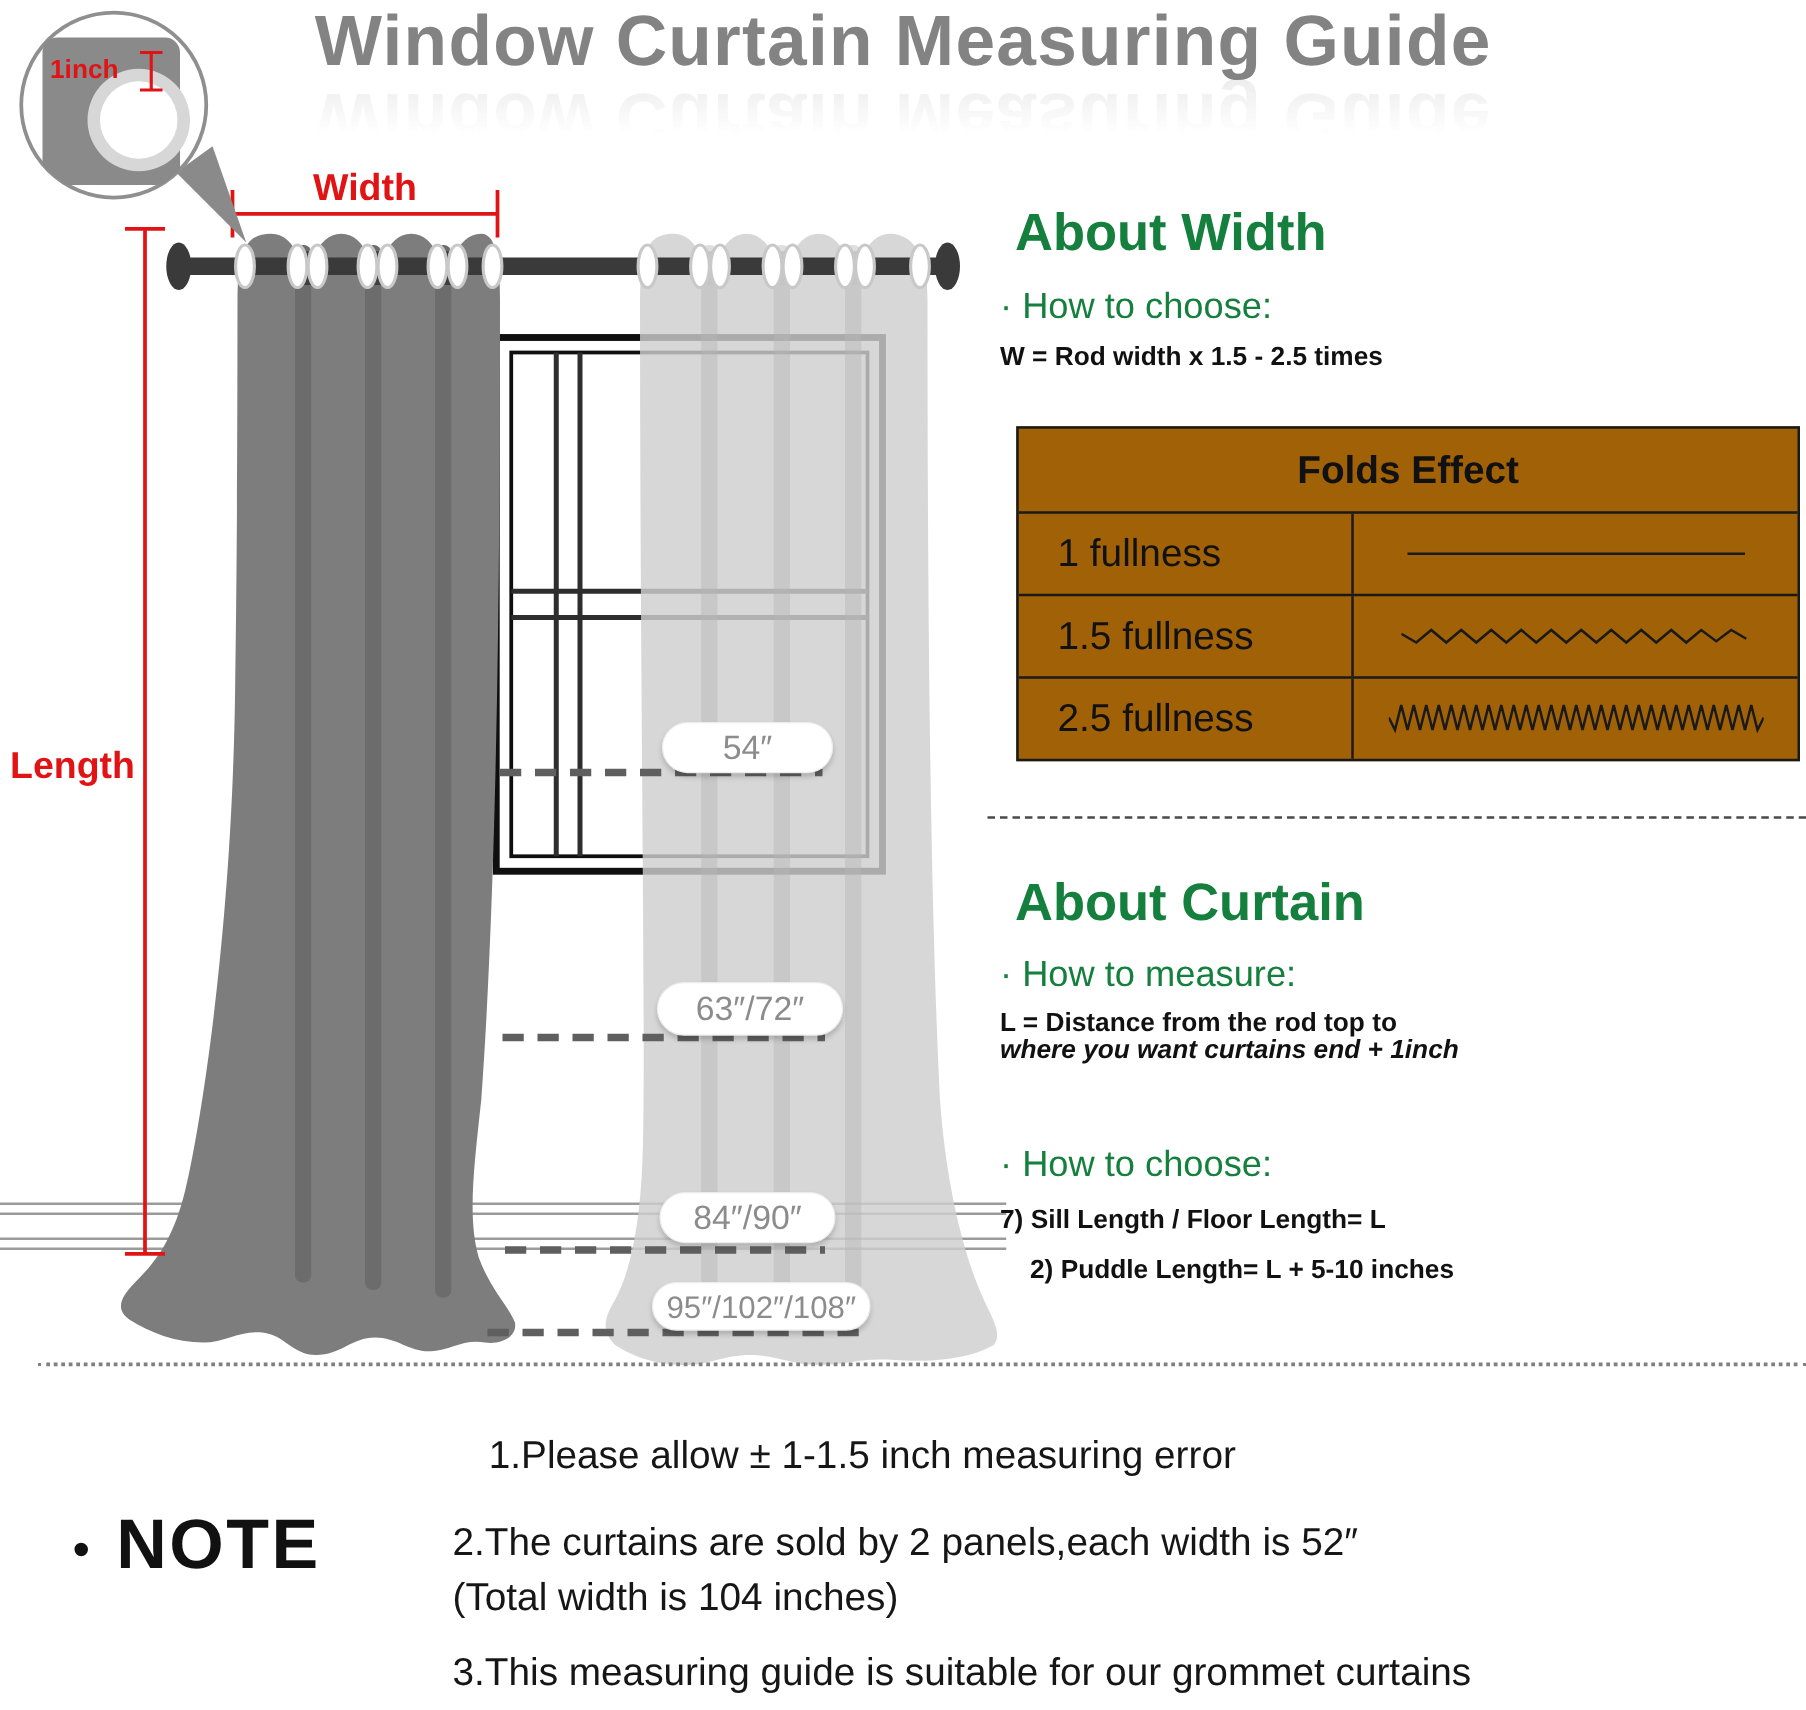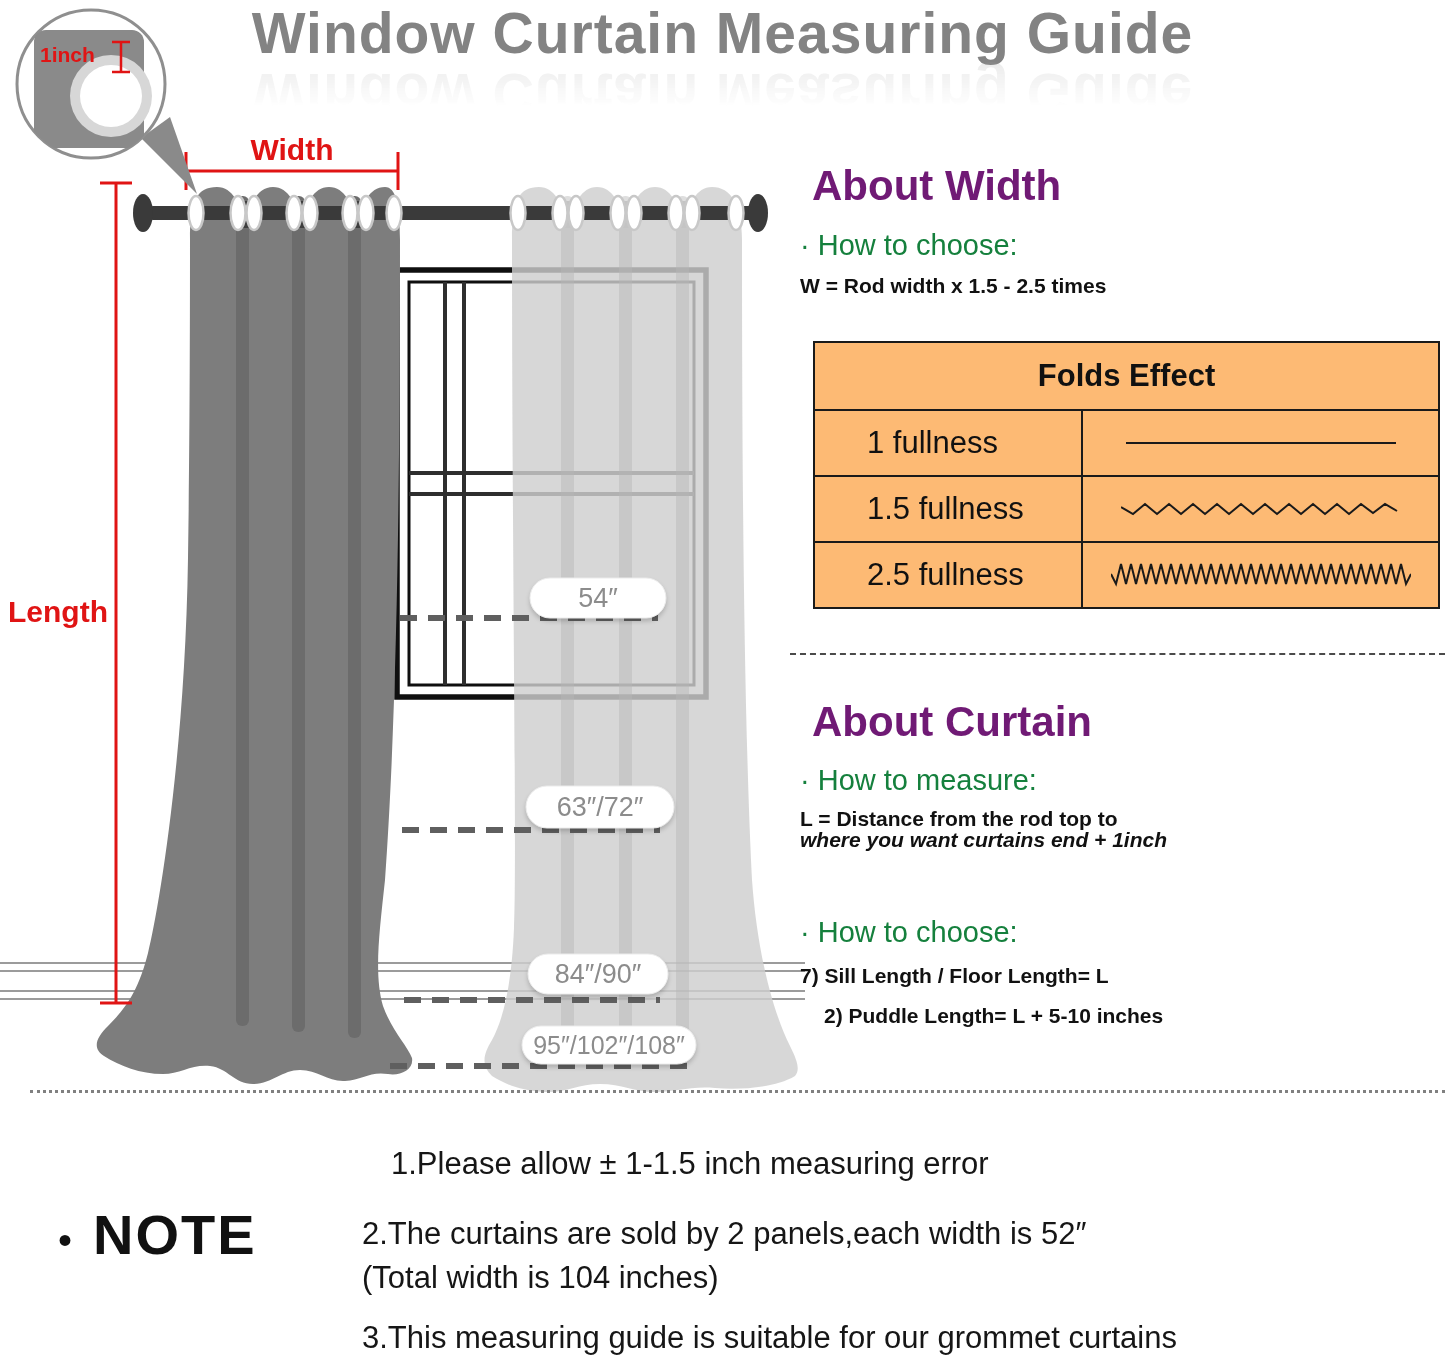--- a/index.html
+++ b/index.html
@@ -15,31 +15,31 @@
          -webkit-mask-image:linear-gradient(to bottom,transparent 30%,rgba(0,0,0,.95) 100%);
                  mask-image:linear-gradient(to bottom,transparent 30%,rgba(0,0,0,.95) 100%);}
   
   .diagram{position:absolute;left:0;top:0;width:810px;height:1100px;}
   .diagram text{font-family:"Liberation Sans",sans-serif;}
   .red-label{fill:#e01414;font-weight:bold;font-size:30px;}
   .red-label-small{fill:#e01414;font-weight:bold;font-size:21px;}
   .pill-label{fill:#8c8c8c;font-size:27px;}
   .pill-label-sm{fill:#8c8c8c;font-size:25px;}
   
-  .rcol-heading{position:absolute;left:812px;font-size:42px;font-weight:bold;color:#701a75;}
+  .rcol-heading{position:absolute;left:812px;font-size:42px;font-weight:bold;color:#15803d;}
   .rcol-line{position:absolute;left:800px;font-size:29px;color:#15803d;white-space:nowrap;}
   .rcol-formula{position:absolute;left:800px;font-size:21px;font-weight:bold;color:#111;white-space:nowrap;}
   
-  .folds-table{position:absolute;left:813px;top:341px;width:627px;border:2.5px solid #1a1a1a;box-sizing:border-box;background:#fdba74;}
+  .folds-table{position:absolute;left:813px;top:341px;width:627px;border:2.5px solid #1a1a1a;box-sizing:border-box;background:#a16207;}
   .ft-header{height:66px;border-bottom:2px solid #1a1a1a;display:flex;align-items:center;justify-content:center;
              font-size:31px;font-weight:bold;color:#111;}
   .ft-row{display:flex;height:64px;border-bottom:2px solid #1a1a1a;}
   .ft-row:last-child{border-bottom:none;}
   .ft-label{width:268px;border-right:2px solid #1a1a1a;display:flex;align-items:center;
-            padding-left:52px;font-size:31px;color:#111;box-sizing:border-box;}
+            padding-left:31px;font-size:31px;color:#111;box-sizing:border-box;}
   .ft-value{flex:1;display:flex;align-items:center;justify-content:center;}
   .fold-line{width:270px;border-top:2.5px solid #1a1a1a;}
   
   .divider-dashed{position:absolute;left:790px;top:653px;width:655px;border-top:2px dashed #4a4a4a;}
   .divider-dotted{position:absolute;left:30px;top:1090px;width:1415px;border-top:3px dotted #808080;}
   
   .note-bullet{position:absolute;left:58px;top:1218px;font-size:40px;color:#111;}
   .note-heading{position:absolute;left:93px;top:1202px;font-size:56px;font-weight:bold;letter-spacing:2px;color:#111;}
   .note-item{position:absolute;left:362px;font-size:31px;color:#161616;white-space:nowrap;}
 </style>

